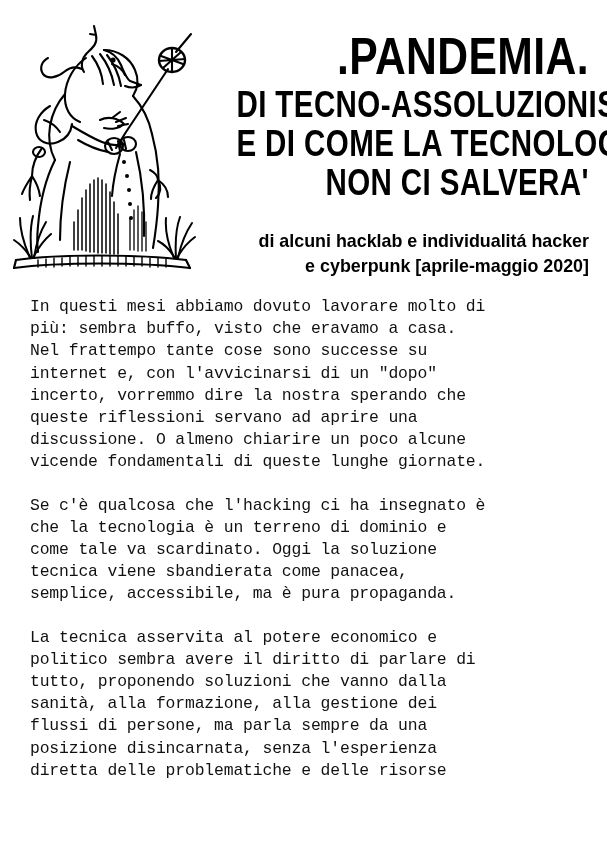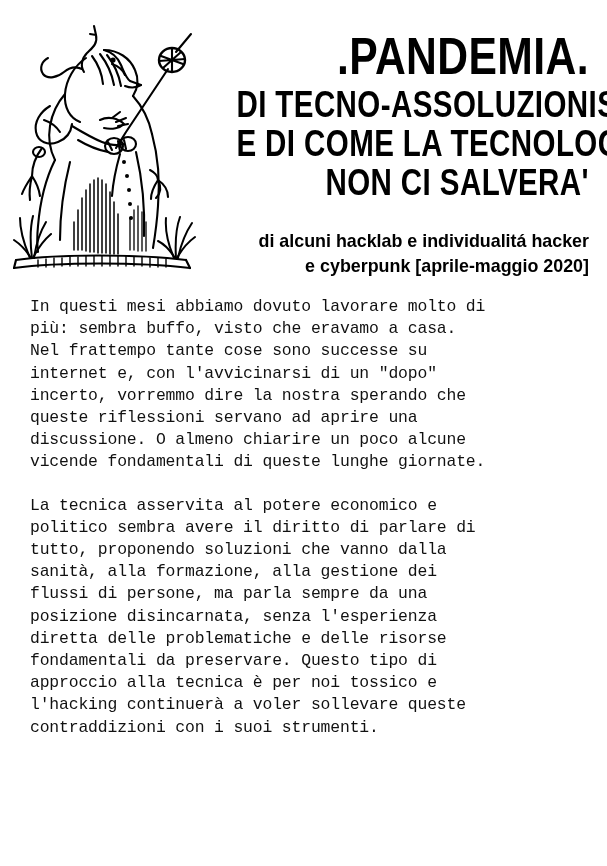--- a/index.html
+++ b/index.html
@@ -226,20 +226,25 @@
 
   <div class="body-copy">
     <p>In questi mesi abbiamo dovuto lavorare molto di
 più: sembra buffo, visto che eravamo a casa.
 Nel frattempo tante cose sono successe su
 internet e, con l'avvicinarsi di un "dopo"
 incerto, vorremmo dire la nostra sperando che
 queste riflessioni servano ad aprire una
 discussione. O almeno chiarire un poco alcune
 vicende fondamentali di queste lunghe giornate.</p>
+    <p>Se c'è qualcosa che l'hacking ci ha insegnato è
+che la tecnologia è un terreno di dominio e
+come tale va scardinato. Oggi la soluzione
+tecnica viene sbandierata come panacea,
+semplice, accessibile, ma è pura propaganda.</p>
     <p>La tecnica asservita al potere economico e
 politico sembra avere il diritto di parlare di
 tutto, proponendo soluzioni che vanno dalla
 sanità, alla formazione, alla gestione dei
 flussi di persone, ma parla sempre da una
 posizione disincarnata, senza l'esperienza
 diretta delle problematiche e delle risorse
 fondamentali da preservare. Questo tipo di
 approccio alla tecnica è per noi tossico e
 l'hacking continuerà a voler sollevare queste

